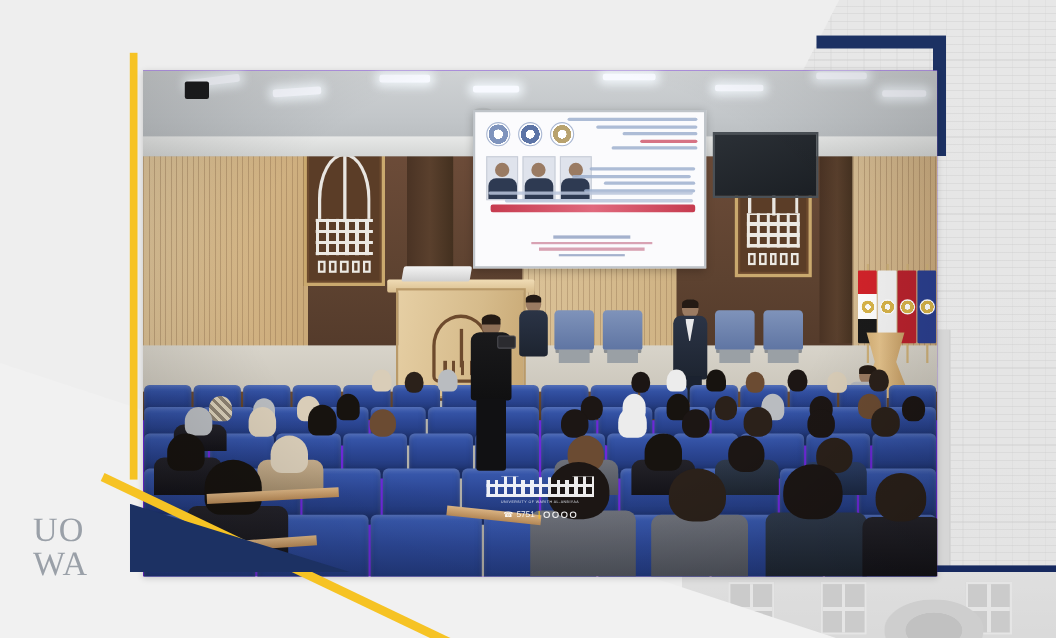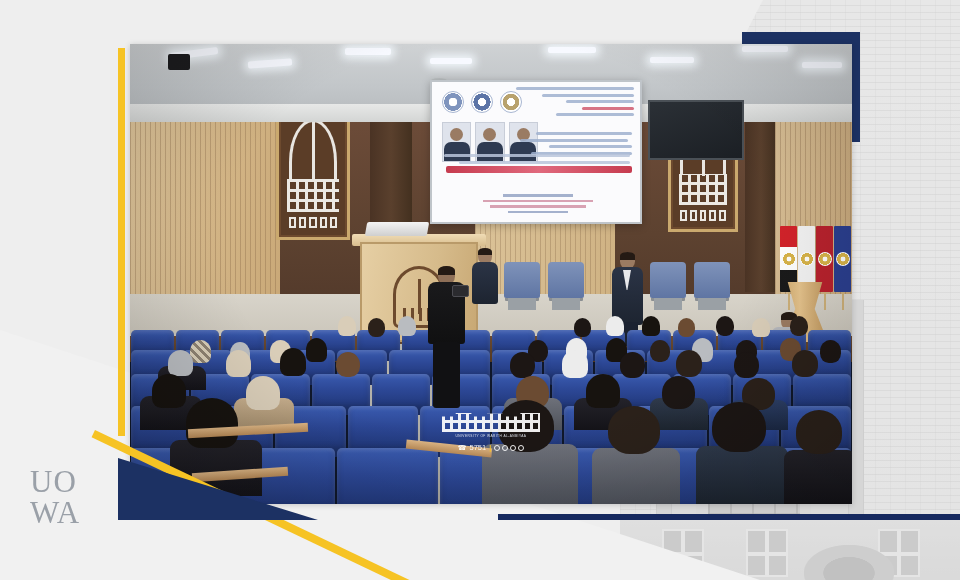--- a/index.html
+++ b/index.html
@@ -115,22 +115,22 @@
   }
 
   
   .yellow-vert {
     position:absolute; left:118px; top:48px; width:7px; height:388px;
     background:#f6c324;
   }
 
   
   .photo {
-    position:absolute; left:130px; top:44px; width:722px; height:460px;
-    overflow:hidden; background:#0f172a;
+    position:absolute; left:130px; top:64px; width:722px; height:460px;
+    overflow:hidden; background:#6d28d9;
     box-shadow:0 1px 6px rgba(0,0,0,.18);
   }
   .ph { position:absolute; }
 
   
   .ceiling {
     left:0; top:0; width:722px; height:78px;
     background:linear-gradient(180deg,#cfd2d4 0%,#c2c6c9 55%,#b4b8bb 100%);
   }
   .ceiling-step {

